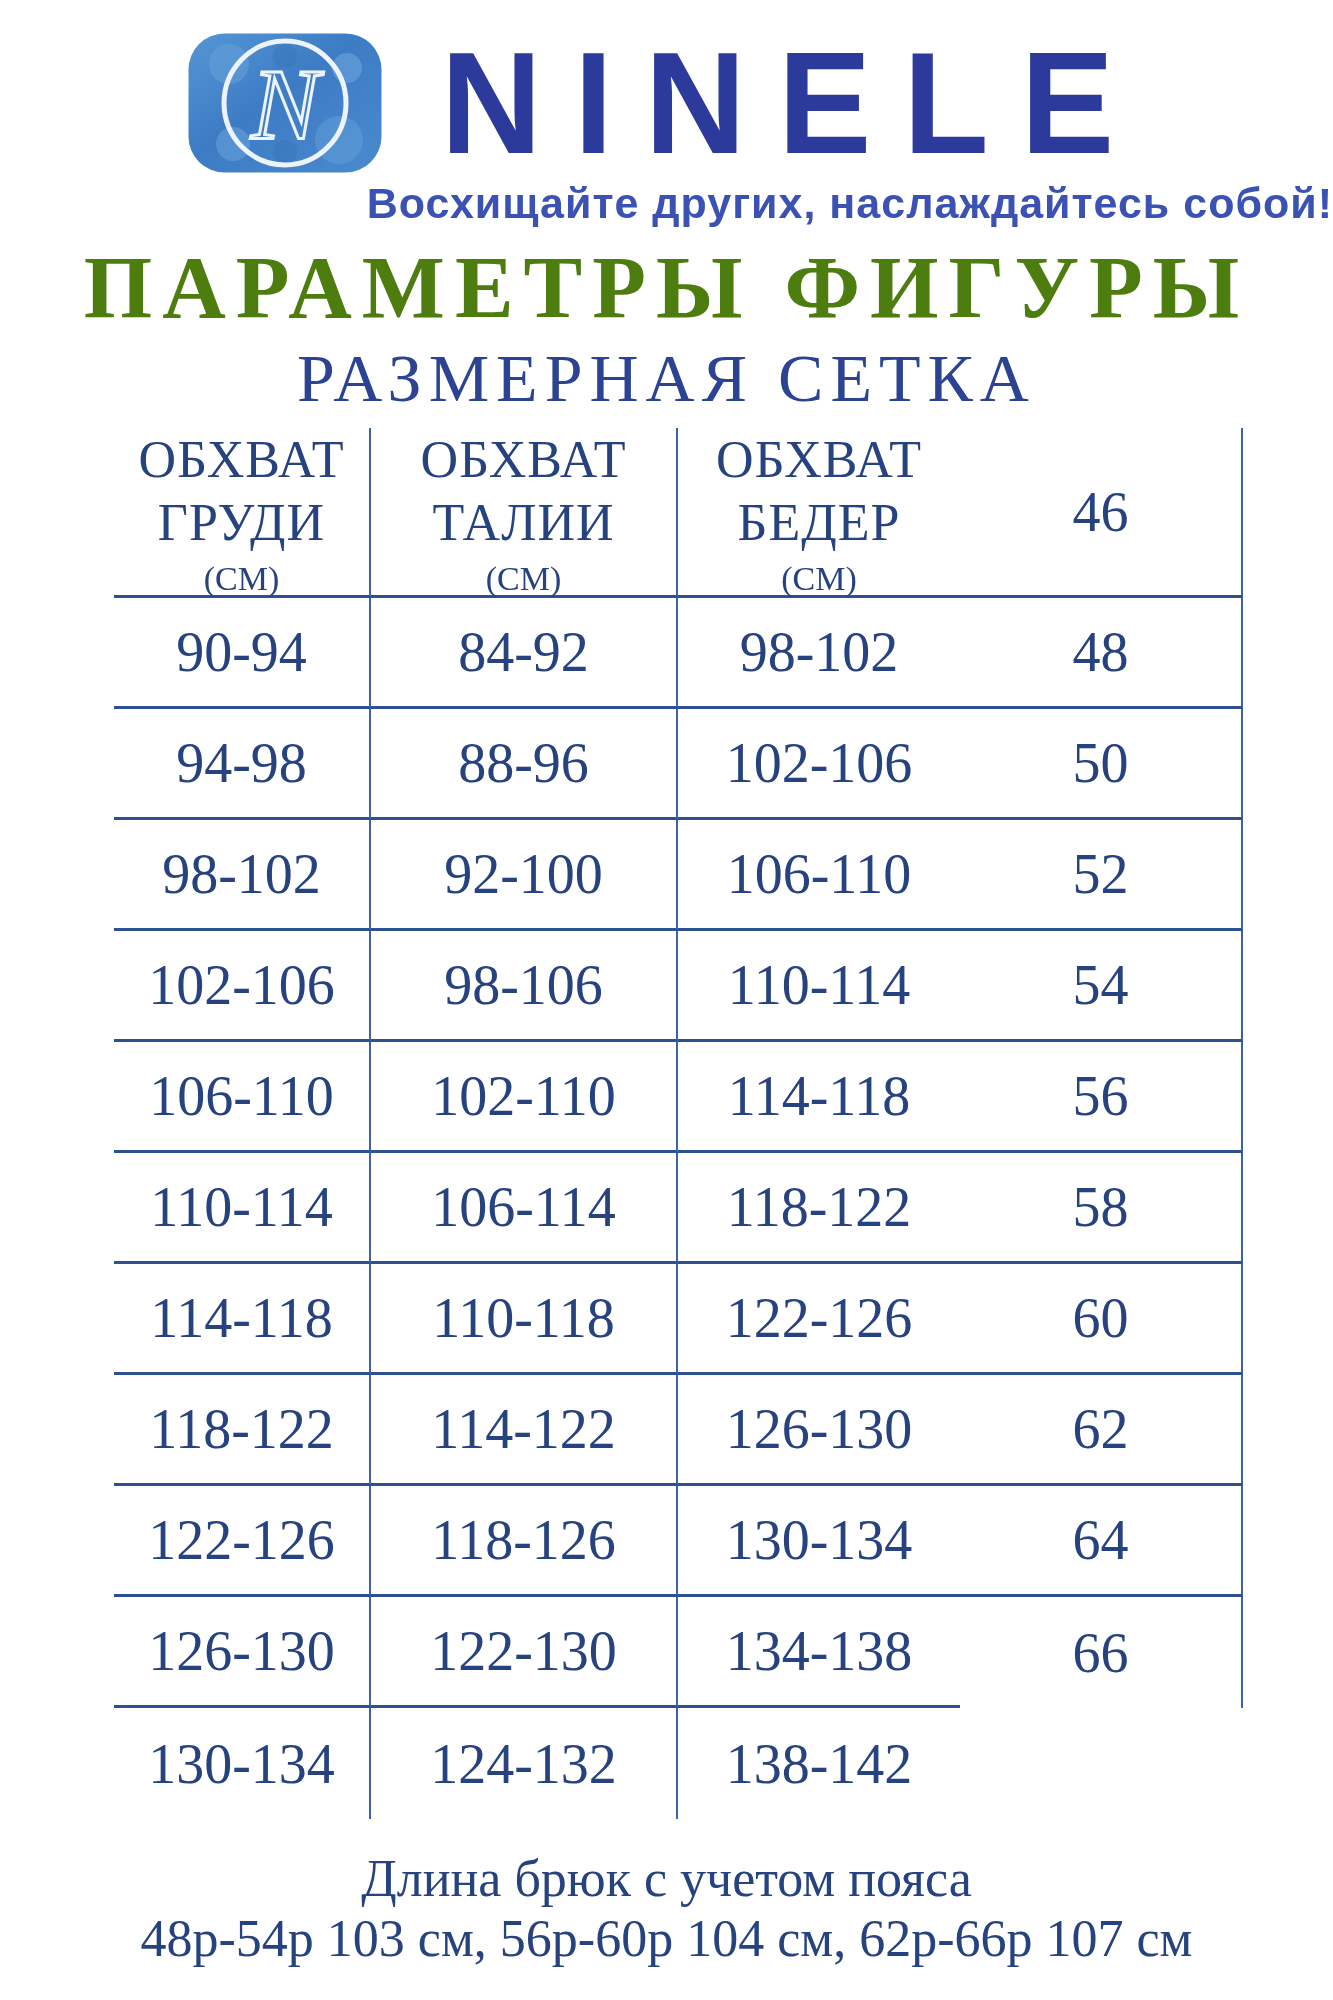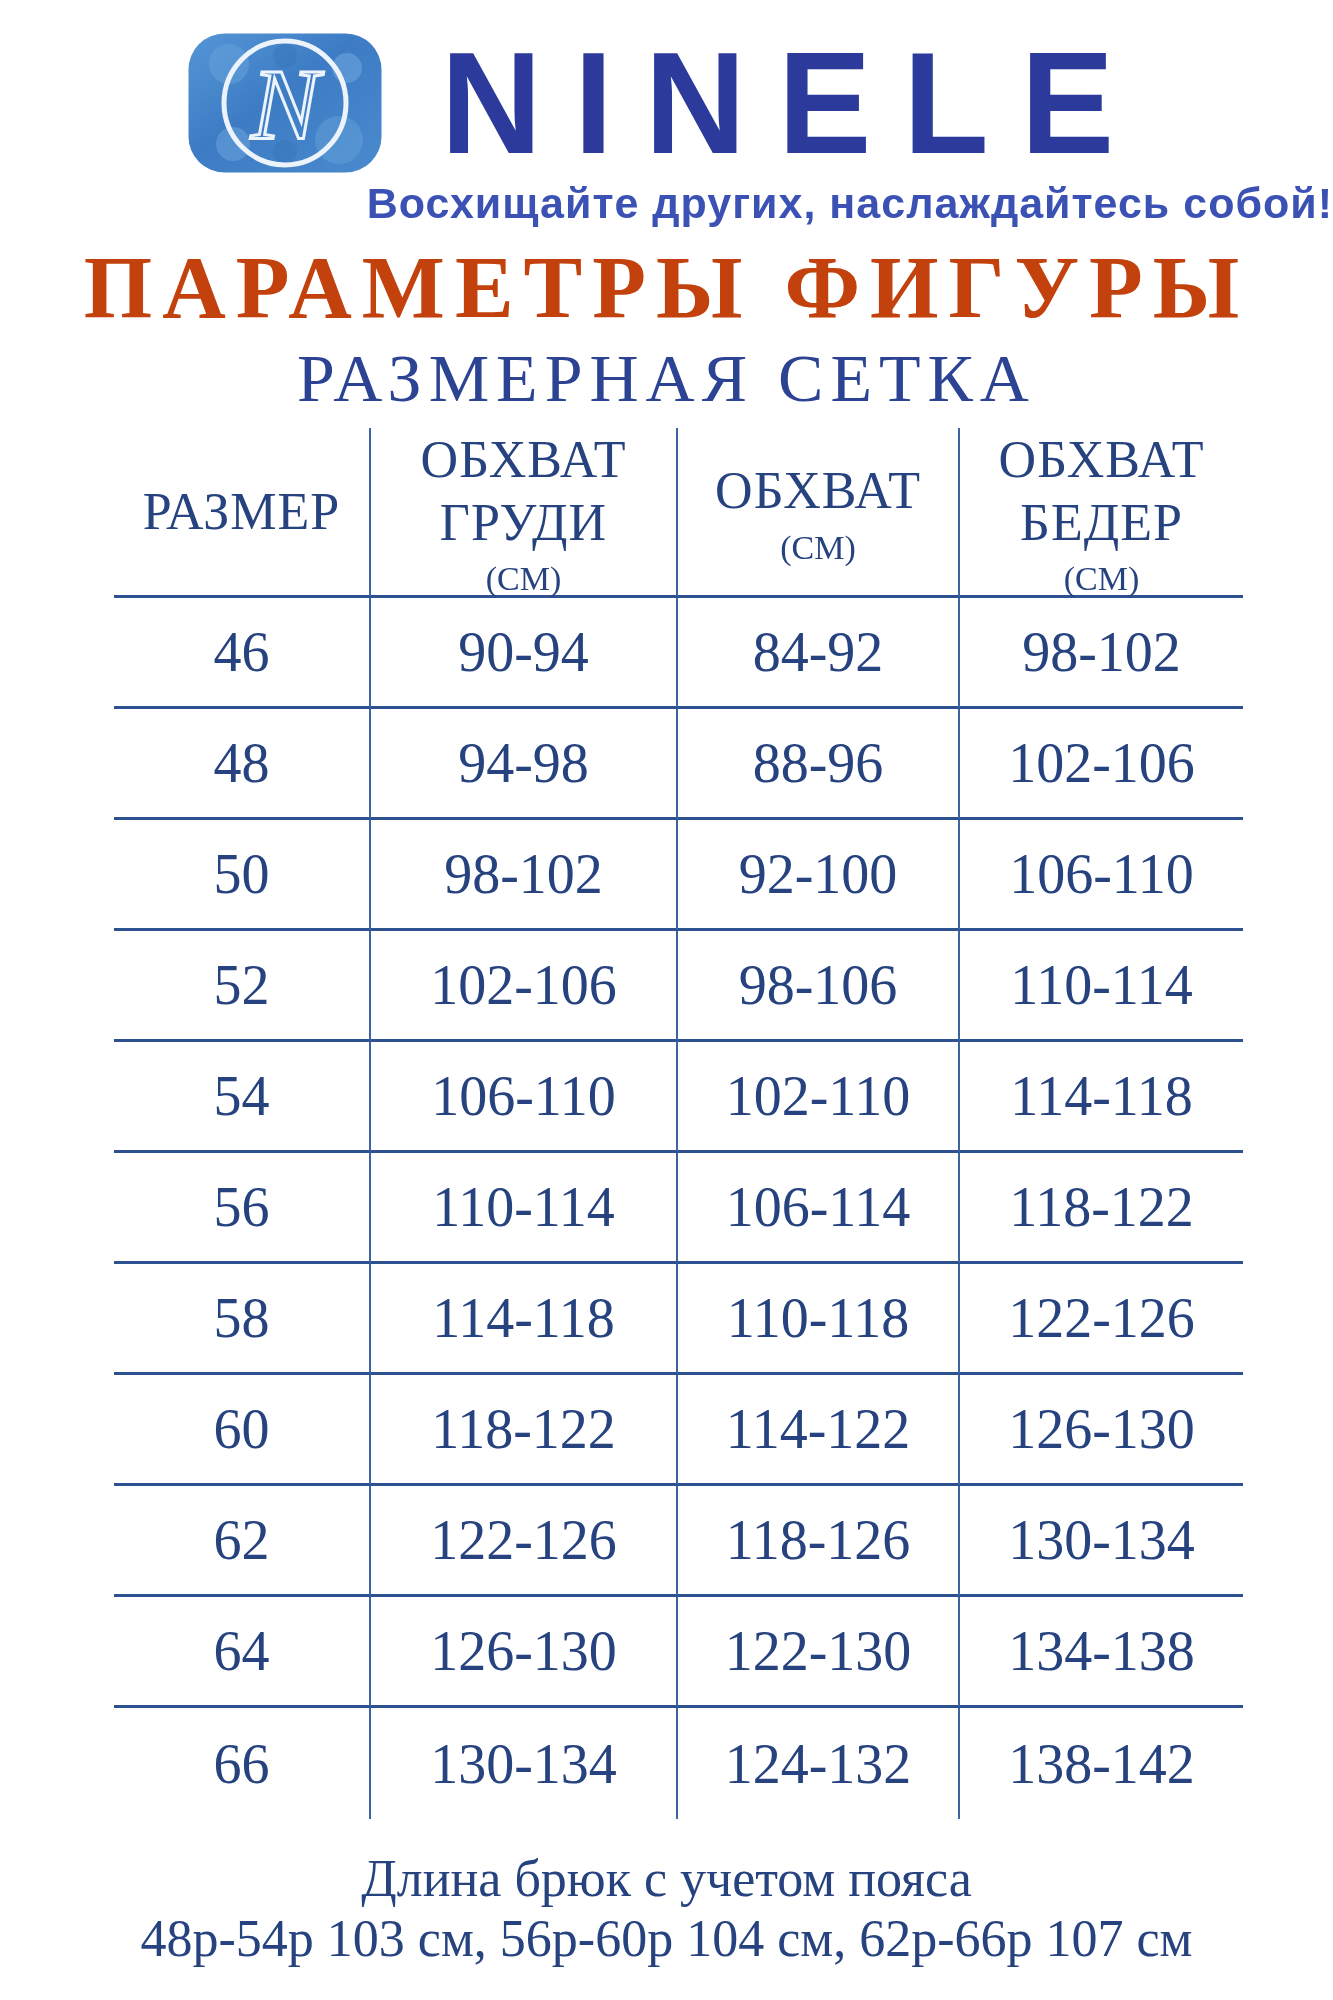--- a/index.html
+++ b/index.html
@@ -27,21 +27,21 @@
   .tagline {
     text-align:right;
     font-family:"Liberation Sans", sans-serif;
     font-weight:700; font-size:43px; line-height:1.15;
     letter-spacing:1px; color:#3b52b4;
     margin-top:4px;
   }
   .title {
     text-align:center; font-weight:700;
     font-size:88px; line-height:1; letter-spacing:10px;
-    color:#c2410c; margin-top:16px; white-space:nowrap;
+    color:#4d7c0f; margin-top:16px; white-space:nowrap;
   }
   .subtitle {
     text-align:center; font-weight:400;
     font-size:68px; line-height:1; letter-spacing:7px;
     color:#2b4392; margin-top:12px; white-space:nowrap;
   }
   
   .size-table {
     margin-left:114px; margin-top:16px;
     width:1129px;
@@ -99,29 +99,27 @@
   <div class="wordmark">NINELE</div>
 </div>
 
 <div class="tagline">Восхищайте других, наслаждайтесь собой!</div>
 
 <div class="title">ПАРАМЕТРЫ ФИГУРЫ</div>
 <div class="subtitle">РАЗМЕРНАЯ СЕТКА</div>
 
 <div class="size-table" id="size-table">
   <div class="cell hcell">
-    <span class="hline">РАЗМЕР</span>
-  </div>
-  <div class="cell hcell">
     <span class="hline">ОБХВАТ</span>
     <span class="hline">ГРУДИ</span>
     <span class="hunit">(СМ)</span>
   </div>
   <div class="cell hcell">
     <span class="hline">ОБХВАТ</span>
+    <span class="hline">ТАЛИИ</span>
     <span class="hunit">(СМ)</span>
   </div>
   <div class="cell hcell last-col">
     <span class="hline">ОБХВАТ</span>
     <span class="hline">БЕДЕР</span>
     <span class="hunit">(СМ)</span>
   </div>
 
   <div class="cell">46</div>
   <div class="cell">90-94</div>

